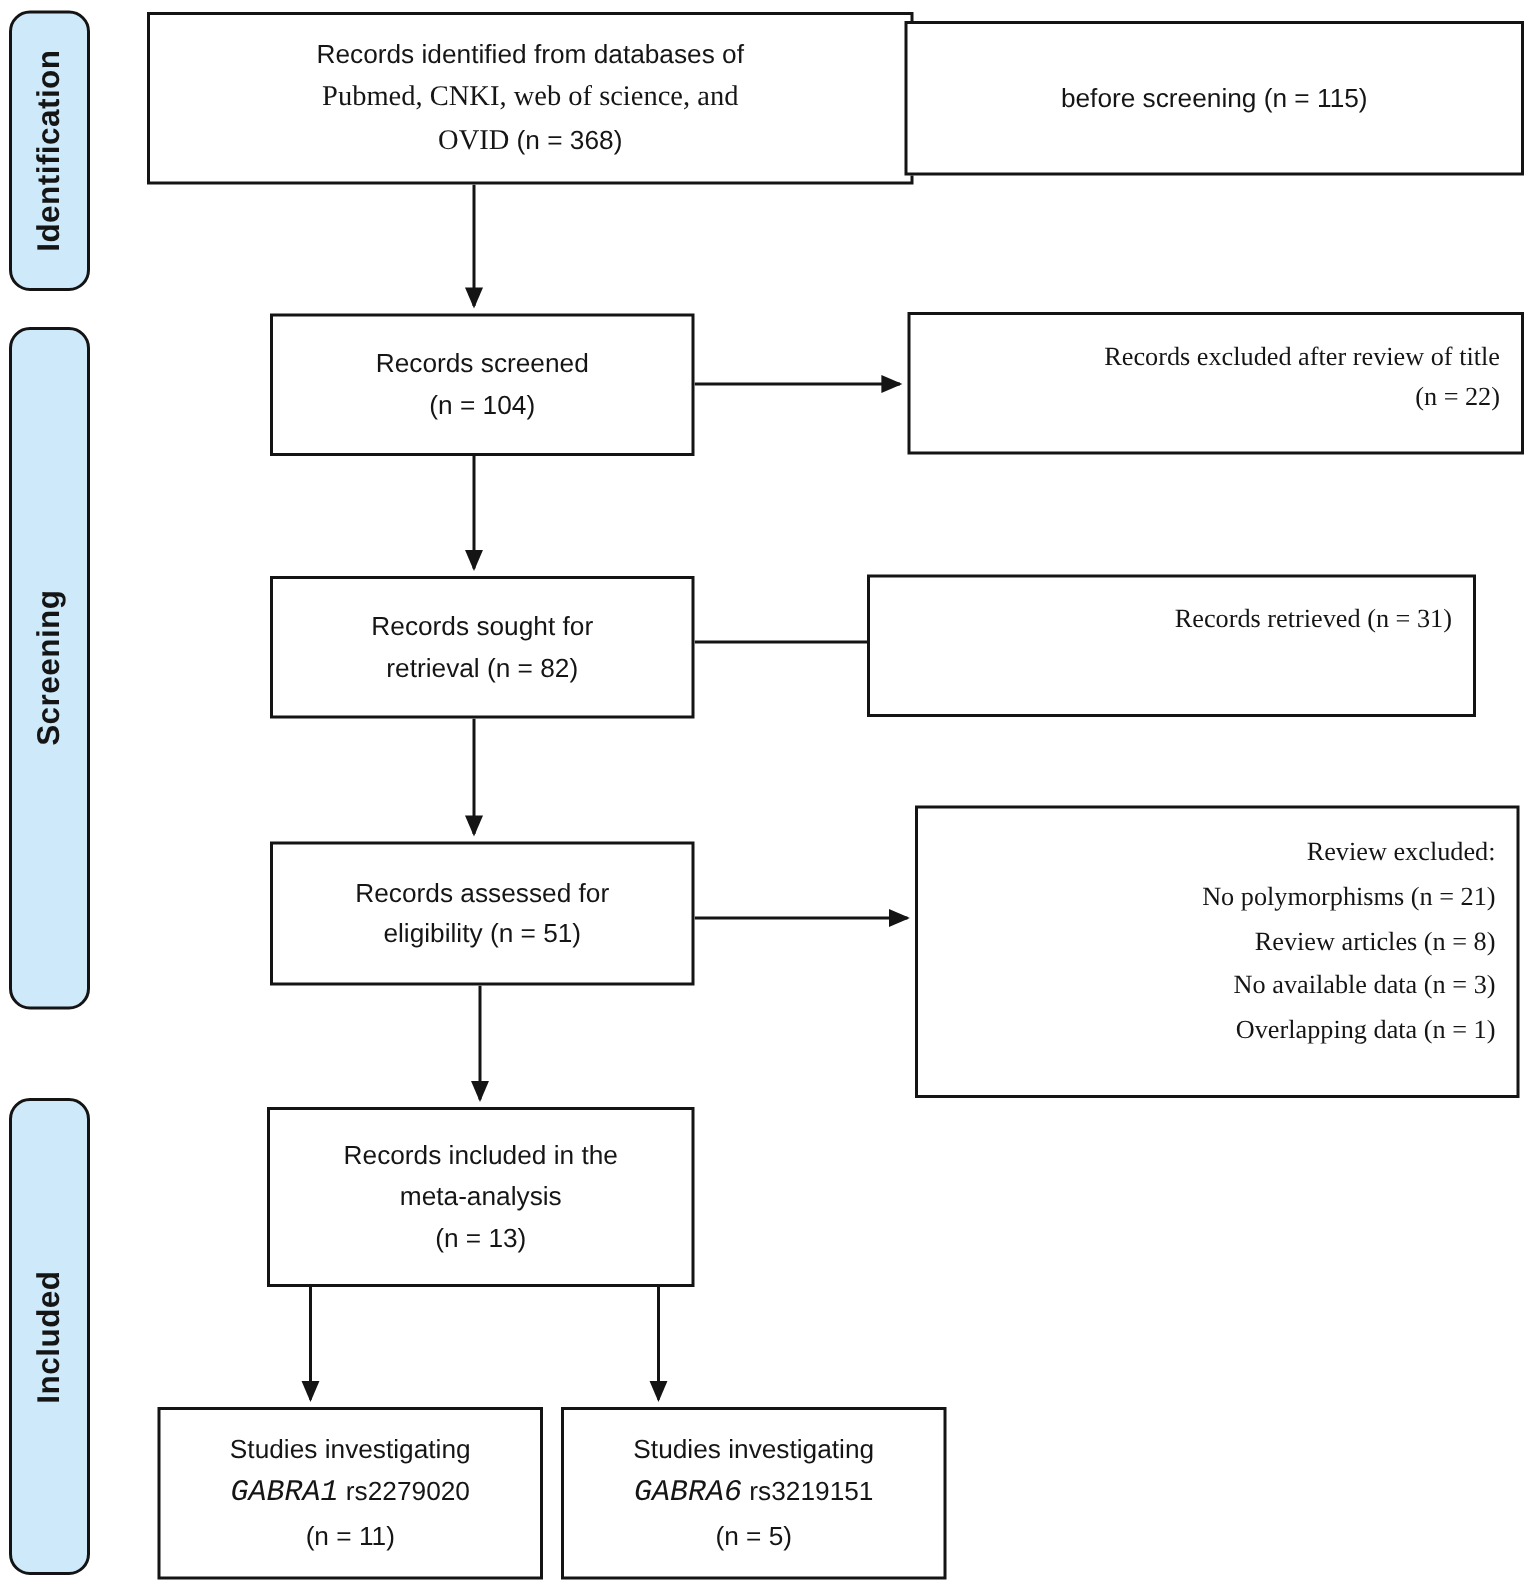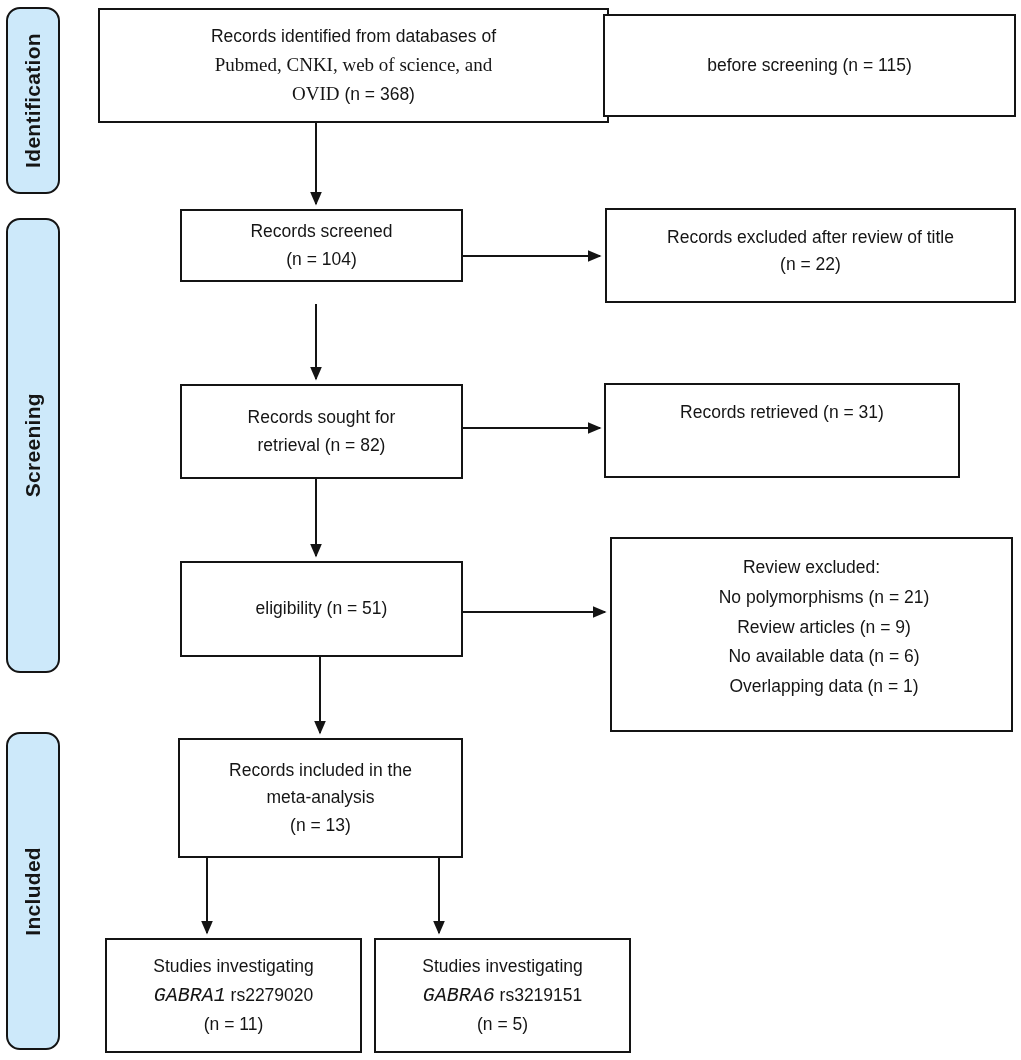--- a/index.html
+++ b/index.html
@@ -44,21 +44,22 @@
   }
   .box.center {
     display: flex;
     flex-direction: column;
     align-items: center;
     justify-content: center;
     text-align: center;
   }
   .box.topleft {
     padding: 14px 14px 8px 14px;
-    text-align: center;
+    text-align: right;
+    font-family: Liberation Serif, serif;
   }
   .serif { font-family: "Liberation Serif", serif; font-size: 19px; }
   .gene  { font-family: Liberation Mono, monospace; font-style: italic; font-size: 20px; }
   .reason-list { margin: 0; padding: 0; list-style: none; }
   .reason-list li { padding-left: 25px; }
   
   .arrows {
     position: absolute;
     left: 0; top: 0;
     width: 1021px; height: 1060px;
@@ -102,49 +103,50 @@
   <div class="box center" style="left:98px; top:8px; width:511px; height:115px;">
     <span>Records identified from databases of</span>
     <span class="serif">Pubmed, CNKI, web of science, and</span>
     <span><span class="serif">OVID</span><span> (n = 368)</span></span>
   </div>
 
   <div class="box center" style="left:603px; top:14px; width:413px; height:103px;">
     <span>before screening (n = 115)</span>
   </div>
 
-  <div class="box center" style="left:180px; top:209px; width:283px; height:73px;">
+  <div class="box center" style="left:180px; top:209px; width:283px; height:95px;">
     <span>Records screened</span>
     <span>(n = 104)</span>
   </div>
 
   <div class="box topleft" style="left:605px; top:208px; width:411px; height:95px;">
     <div>Records excluded after review of title</div>
     <div>(n = 22)</div>
   </div>
 
   <div class="box center" style="left:180px; top:384px; width:283px; height:95px;">
     <span>Records sought for</span>
     <span>retrieval (n = 82)</span>
   </div>
 
-  <div class="box topleft" style="left:604px; top:383px; width:356px; height:95px;">
+  <div class="box topleft" style="left:578px; top:383px; width:406px; height:95px;">
     <div>Records retrieved (n = 31)</div>
   </div>
 
   <div class="box center" style="left:180px; top:561px; width:283px; height:96px;">
+    <span>Records assessed for</span>
     <span>eligibility (n = 51)</span>
   </div>
 
   <div class="box topleft" style="left:610px; top:537px; width:403px; height:195px; line-height:1.7;">
     <div>Review excluded:</div>
     <ul class="reason-list">
       <li>No polymorphisms (n = 21)</li>
-      <li>Review articles (n = 9)</li>
-      <li>No available data (n = 6)</li>
+      <li>Review articles (n = 8)</li>
+      <li>No available data (n = 3)</li>
       <li>Overlapping data (n = 1)</li>
     </ul>
   </div>
 
   <div class="box center" style="left:178px; top:738px; width:285px; height:120px;">
     <span>Records included in the</span>
     <span>meta-analysis</span>
     <span>(n = 13)</span>
   </div>
 

